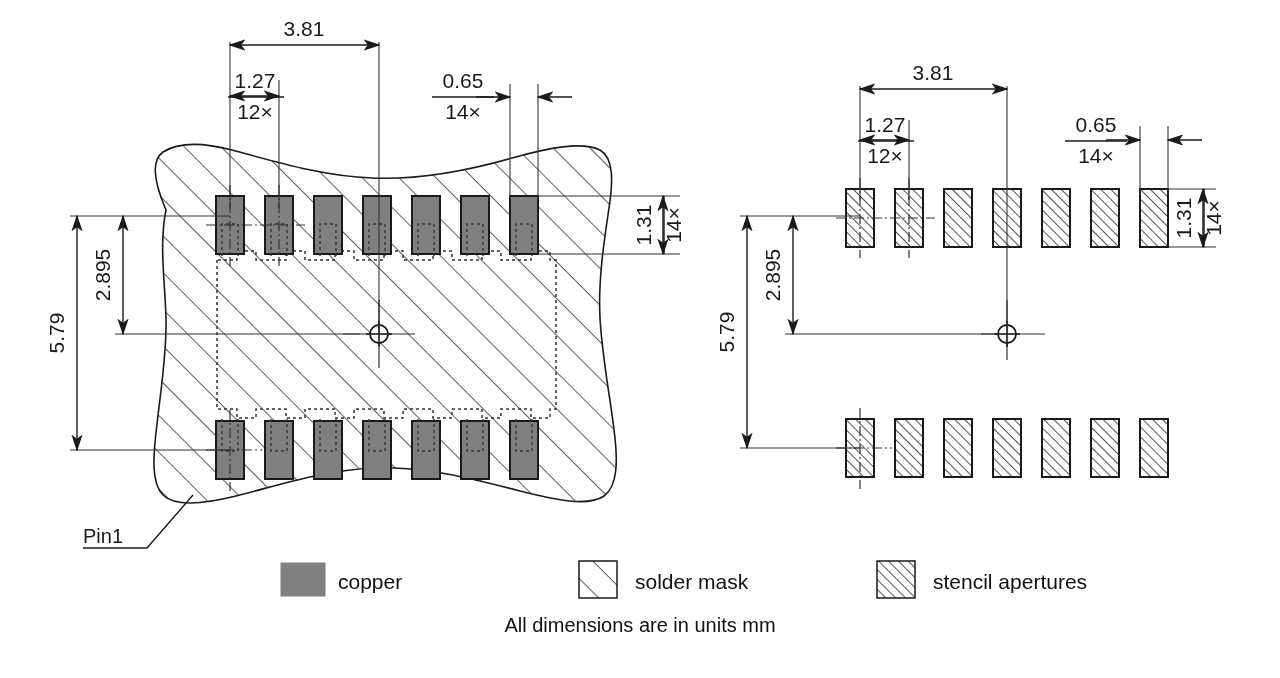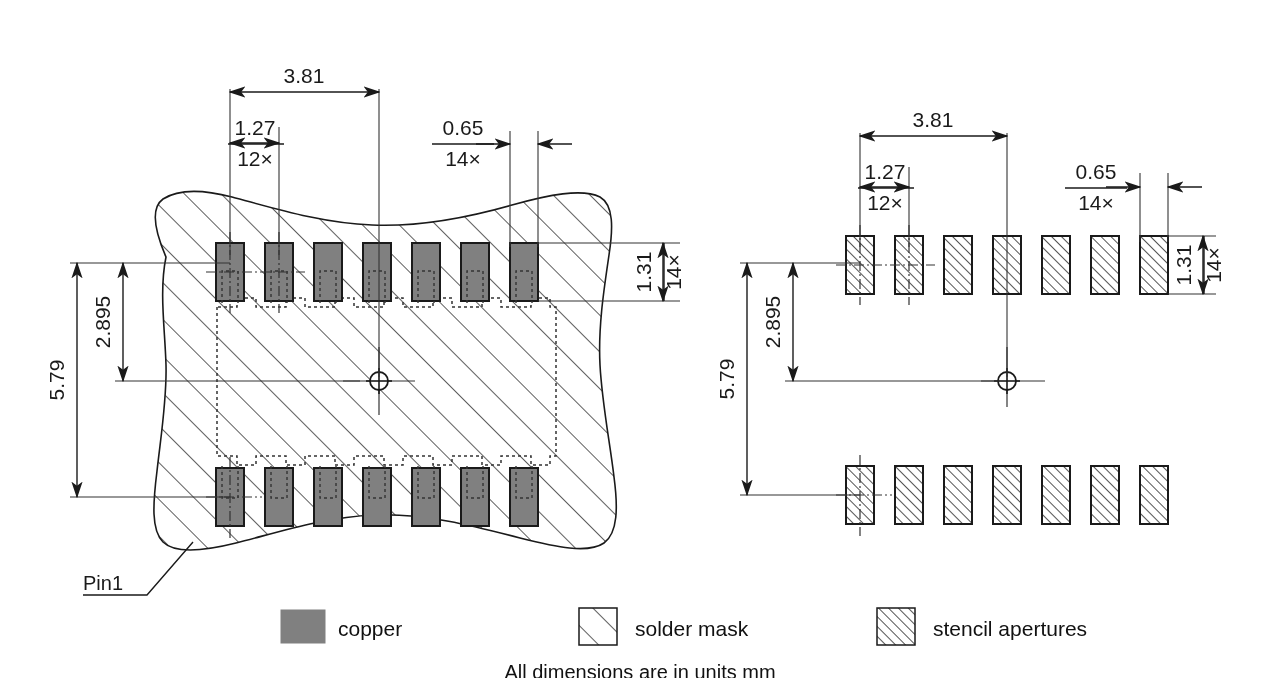--- a/index.html
+++ b/index.html
@@ -11,21 +11,20 @@
     width: 1280px;
     height: 678px;
     overflow: hidden;
     font-family: "Liberation Sans", sans-serif;
     color: #000000;
   }
   #stage {
     position: relative;
     width: 1280px;
     height: 582px;
-    margin-top: 47px;
   }
   #drawing {
     position: absolute;
     left: 0;
     top: 0;
   }
   .dim-text {
     font-family: "Liberation Sans", sans-serif;
     font-size: 21px;
     fill: #1a1a1a;

